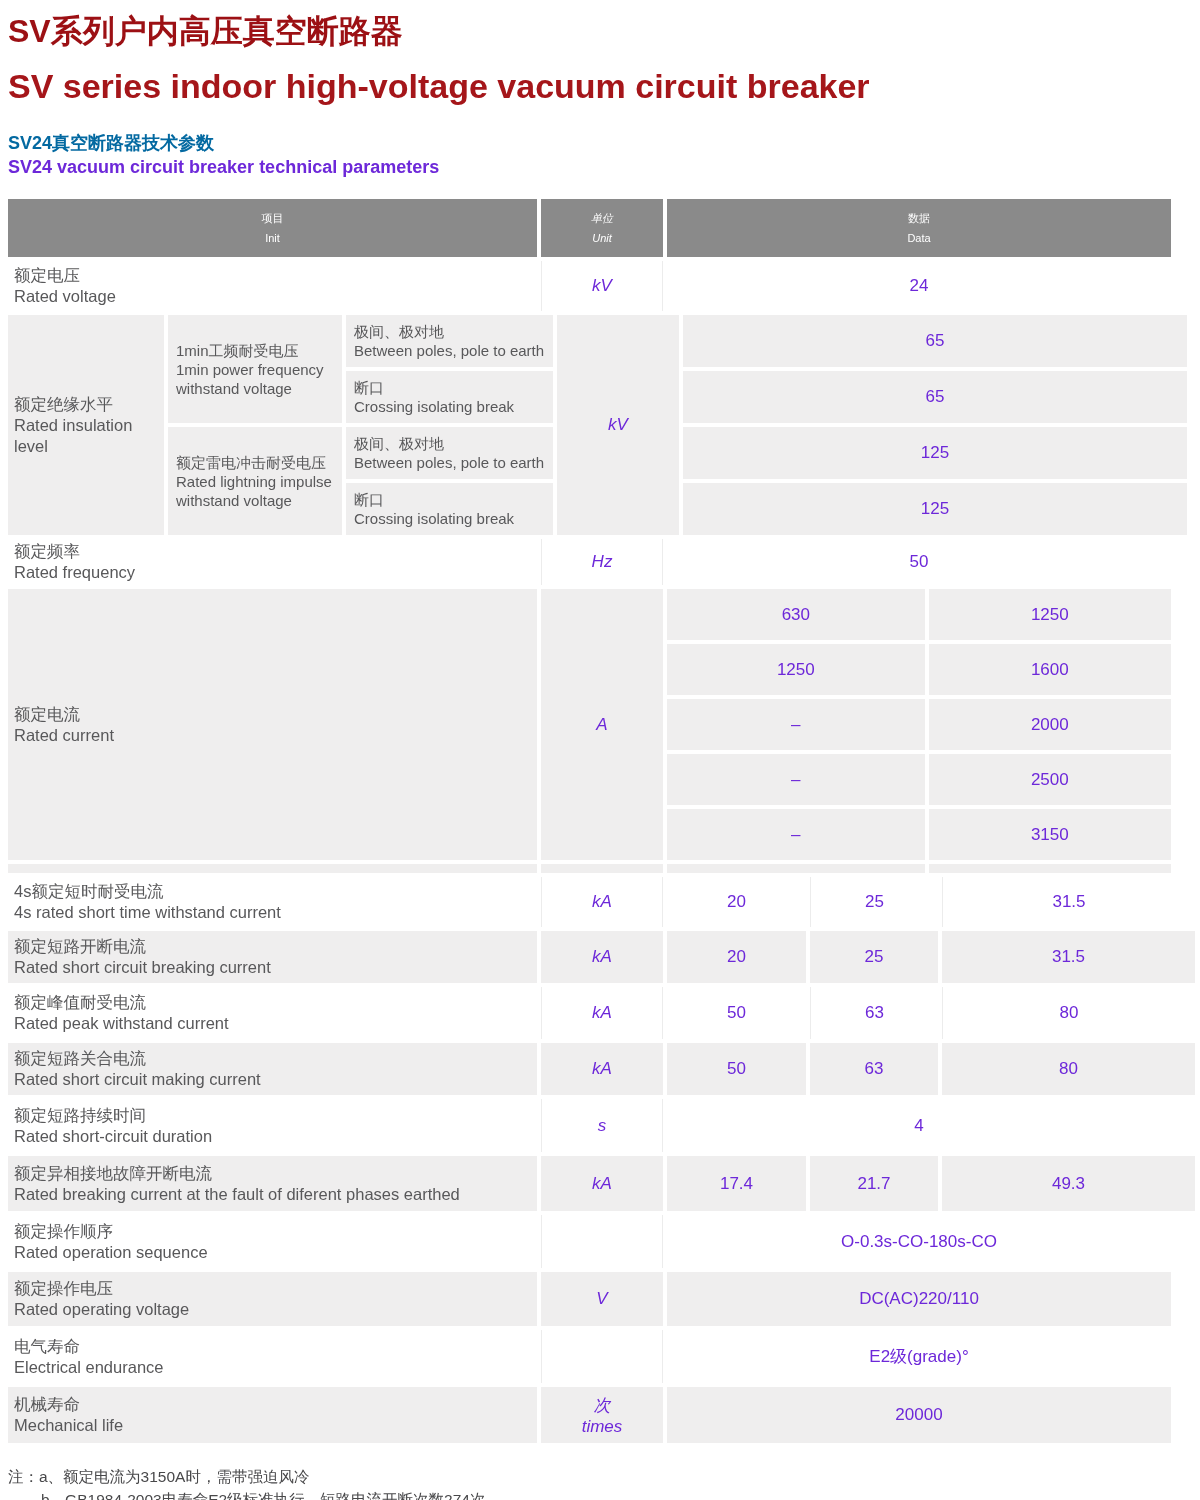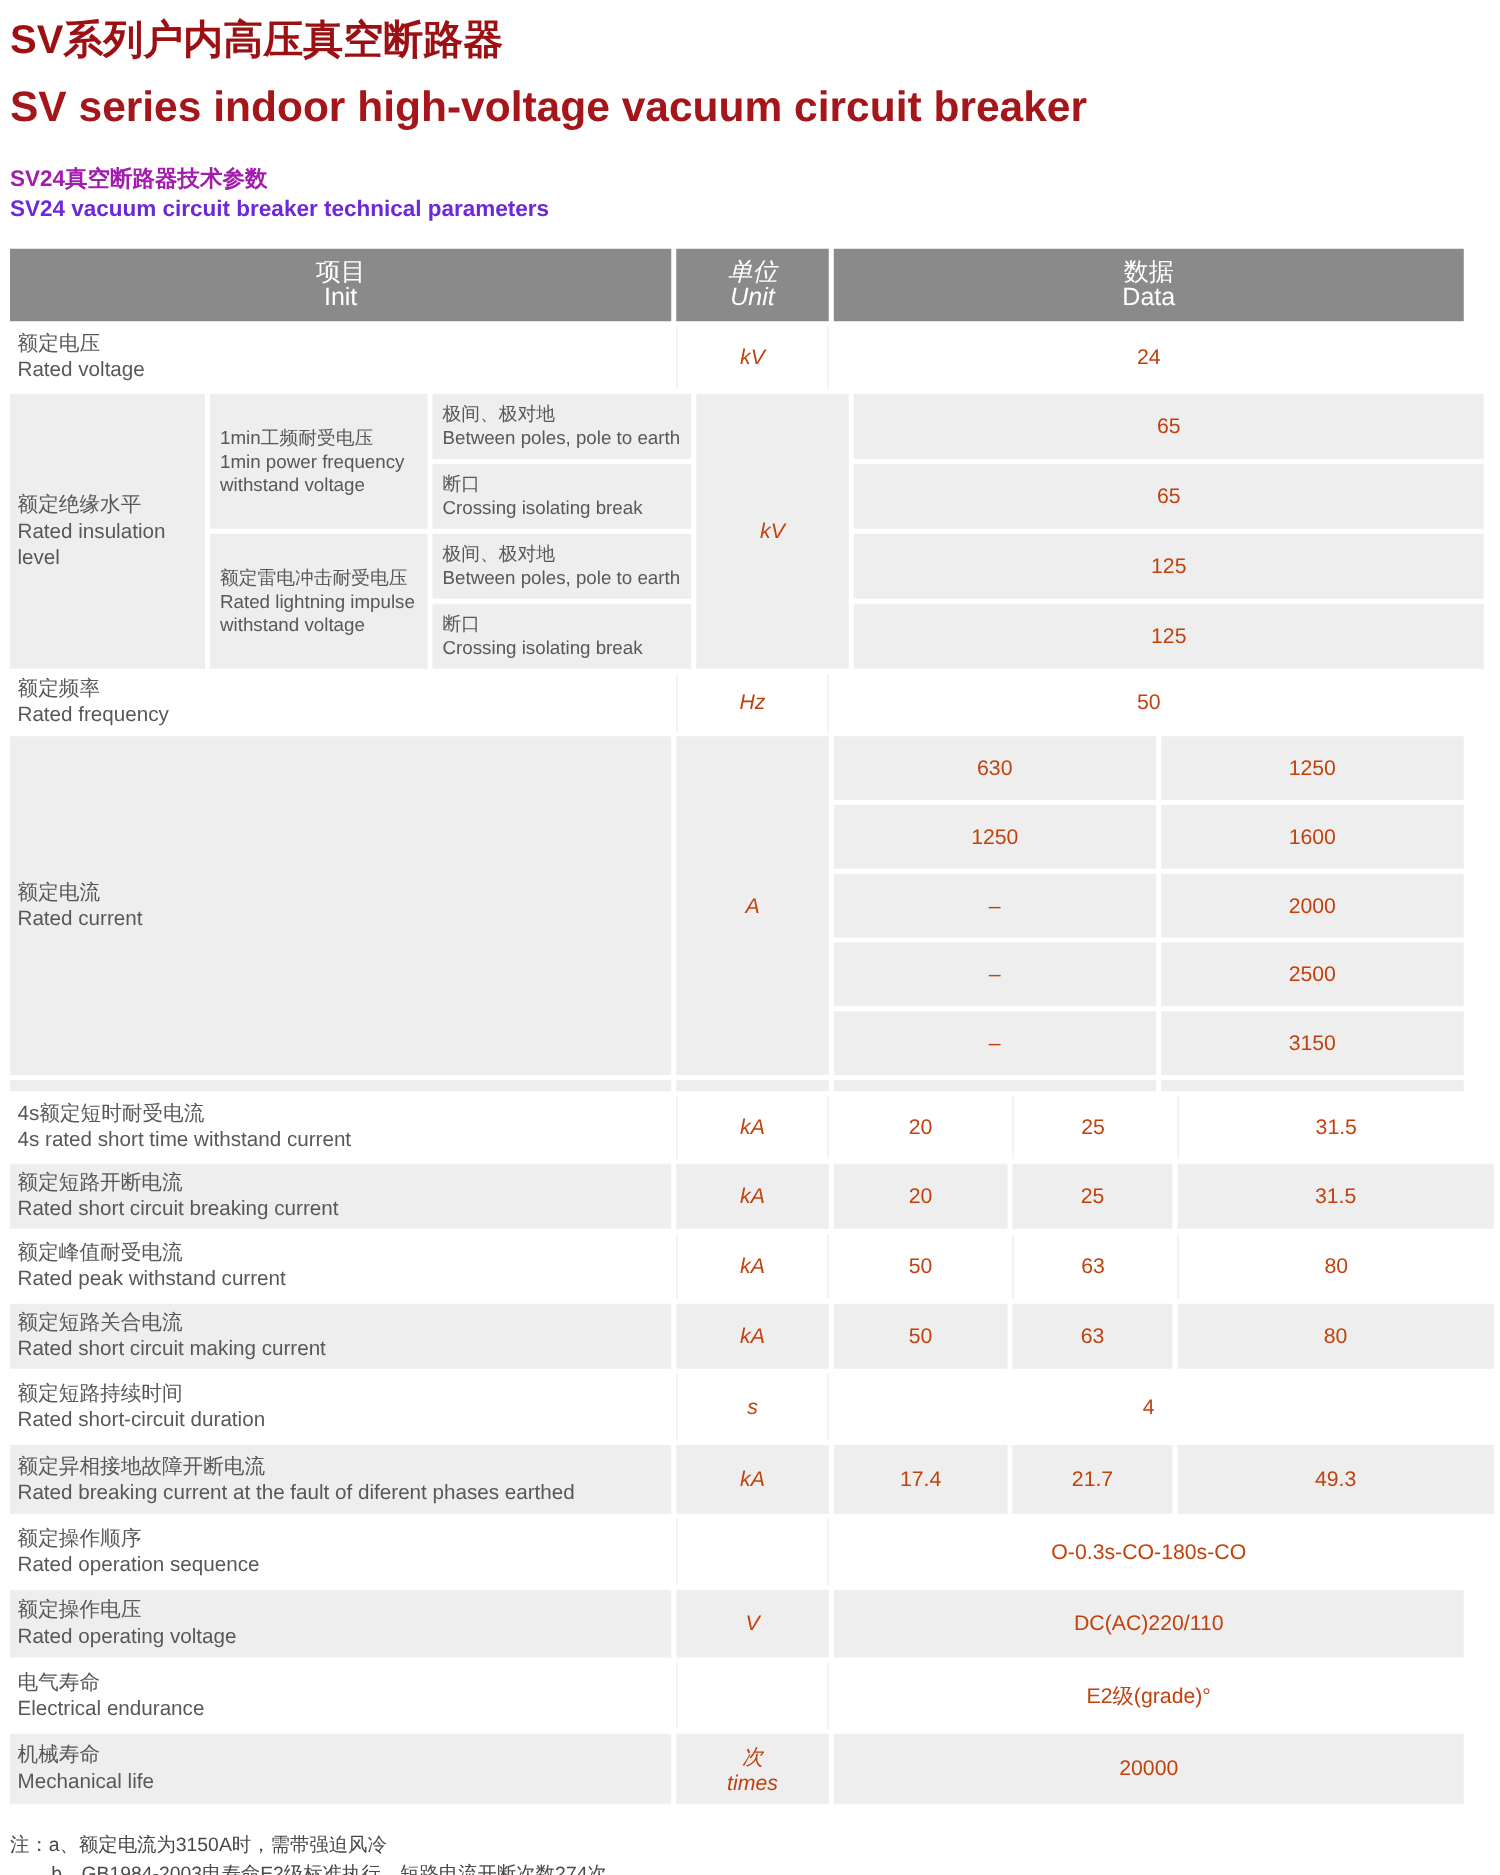--- a/index.html
+++ b/index.html
@@ -5,43 +5,43 @@
   html,body { margin:0; padding:0; background:#ffffff; }
   body {
     width:1200px; height:1500px; overflow:hidden;
     font-family:"Liberation Sans","DejaVu Sans",sans-serif;
     color:#58585a;
   }
   .page { padding:12px 5px 0 8px; }
 
   .title-zh { font-size:32px; line-height:38px; font-weight:bold; color:#9c1014; margin:0 0 8px 0; }
   .title-en { font-size:34px; line-height:40px; font-weight:bold; color:#a5161a; margin:16px 0 26px 0; }
-  .sub-zh   { font-size:18px; line-height:23px; font-weight:bold; color:#a21caf; }
+  .sub-zh   { font-size:18px; line-height:23px; font-weight:bold; color:#0369a1; }
   .sub-en   { font-size:18px; line-height:24px; font-weight:bold; color:#6d28d9; }
 
   .t-table { margin-top:20px; width:1187px; display:flex; flex-direction:column; gap:4px; font-size:16.5px; }
 
   .t-row  { display:flex; gap:4px; }
   .cell   { box-sizing:border-box; display:flex; flex-direction:column; justify-content:center; }
   .center { align-items:center; text-align:center; }
   .g      { background:#efeeee; }
-  .hdr    { background:#8a8a8a; color:#ffffff; font-size:20px; line-height:20px; }
+  .hdr    { background:#8a8a8a; color:#ffffff; font-size:11px; line-height:20px; }
   .vcol   { display:flex; flex-direction:column; gap:4px; }
   .hgrp   { display:flex; gap:4px; }
   .f1     { flex:1 1 0; min-height:0; }
 
   .w-item { width:529px; } .w-unit { width:122px;font-style:italic; } .w-data { width:504px; }
   .w-d2a  { width:270px; } .w-d2b  { width:254px; }
   .w-d3a  { width:139px; } .w-d3b  { width:128px; } .w-d3c  { width:253px; }
   .w-iA   { width:156px; } .w-iB   { width:174px; } .w-iC   { width:207px; }
   .w-grp  { width:385px; }
 
   .item-cell { padding-left:6px; line-height:21px; }
   .sm   { font-size:15px; line-height:19px; padding-left:8px; }
-  .num  { font-size:17px; color:#c2410c; }
+  .num  { font-size:17px; color:#6d28d9; }
   .wl   { border-left:1px solid #ececec; }
   .wr   { border-right:1px solid #ececec; }
 
   .h58{height:58px} .h50{height:50px} .h220{height:220px} .h46{height:46px}
   .h271{height:271px} .h9{height:9px} .h52{height:52px} .h53{height:53px}
   .h54{height:54px} .h55{height:55px} .h56{height:56px}
 
   .notes { margin-top:22px; font-size:15.5px; line-height:23px; color:#48484a; }
   .notes .b-line { padding-left:33px; }
 </style>

